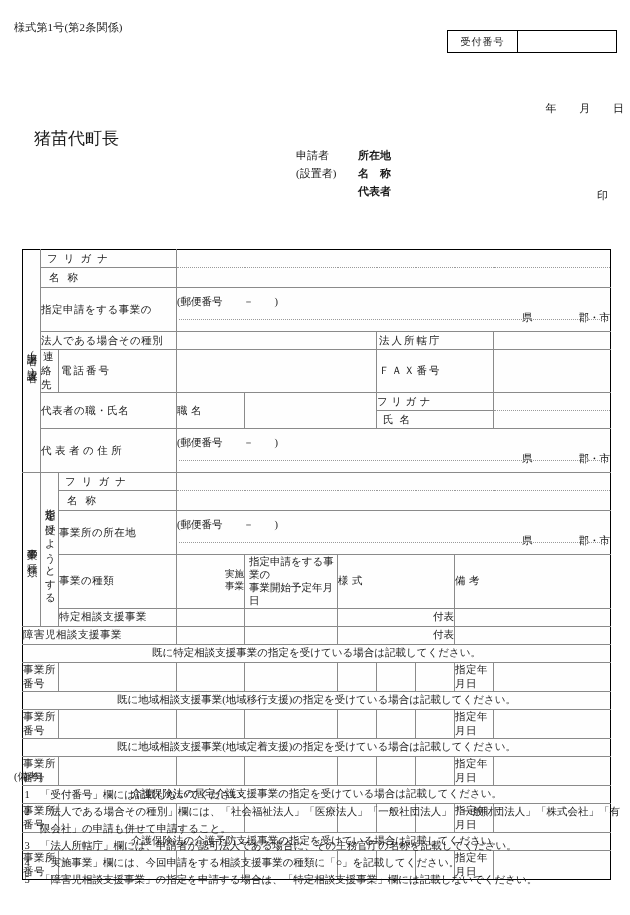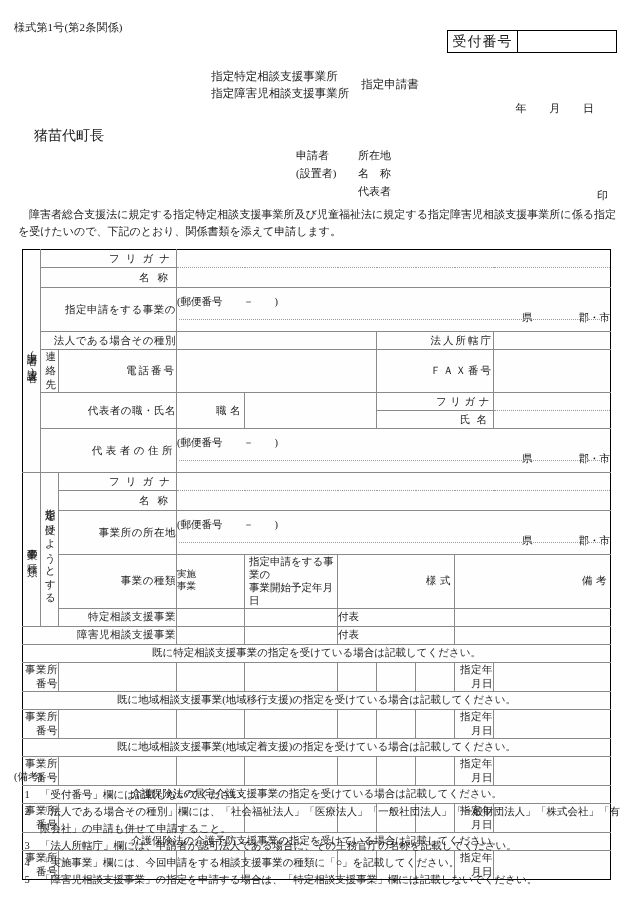--- a/index.html
+++ b/index.html
@@ -38,21 +38,21 @@
     top: 30px;
     display: flex;
     border: 1.4px solid #000;
     height: 21px;
   }
   .receipt-label {
     width: 69px;
     display: flex;
     align-items: center;
     justify-content: center;
-    font-size: 14px;
+    font-size: 10px;
     border-right: 1.4px solid #000;
     letter-spacing: 1px;
   }
   .receipt-value {
     width: 98px;
   }
 
   .title-block {
     position: absolute;
     left: 0;
@@ -68,44 +68,44 @@
     line-height: 1.45;
     font-size: 11.5px;
     margin-right: 12px;
   }
   .title-main {
     font-size: 11.5px;
   }
 
   .date-line {
     position: absolute;
-    right: 36px;
+    right: 6px;
     top: 101px;
     font-size: 11px;
     letter-spacing: 0;
   }
   .date-line span { margin-left: 20px; }
 
   .addressee {
     position: absolute;
     left: 34px;
     top: 127px;
-    font-size: 14px;
+    font-size: 17px;
   }
 
   .applicant-block {
     position: absolute;
     left: 296px;
     top: 147px;
     font-size: 11px;
     line-height: 1.62;
   }
   .ab-row { display: flex; }
   .ab-key { width: 62px; }
-  .ab-val { width: 58px; }
+  .ab-val { width: 58px; font-weight: bold; }
   .seal {
     position: absolute;
     right: 22px;
     top: 188px;
     font-size: 11px;
   }
 
   .lead {
     position: absolute;
     left: 18px;
@@ -131,23 +131,23 @@
     border: 0.8px solid #8a8a8a;
     padding: 0;
     vertical-align: middle;
     background: #fefefe;
   }
   .tbl .outer-l { border-left: 1.4px solid #000; }
   .tbl .outer-r { border-right: 1.4px solid #000; }
   .tbl .outer-t { border-top: 1.4px solid #000; }
   .tbl .outer-b { border-bottom: 1.4px solid #000; }
 
-  .c { text-align: left; }
+  .c { text-align: right; }
   .lbl {
-    text-align: right;
+    text-align: left;
     letter-spacing: .5px;
   }
   .sp3 { letter-spacing: 3.5px; }
   .sp6 { letter-spacing: 6px; text-indent: 6px; }
   .sp8 { letter-spacing: 8px; text-indent: 8px; font-family: Liberation Mono, monospace; }
   .sp2 { letter-spacing: 2px; text-indent: 2px; }
 
   .vert {
     writing-mode: vertical-rl;
     text-orientation: upright;
@@ -221,27 +221,20 @@
 
 <div class="page">
 
   <div class="form-code">様式第1号(第2条関係)</div>
 
   <div class="receipt-box">
     <div class="receipt-label">受付番号</div>
     <div class="receipt-value"></div>
   </div>
 
-  <div class="title-block">
-    <div class="title-stack">
-      <div>指定特定相談支援事業所</div>
-      <div>指定障害児相談支援事業所</div>
-    </div>
-    <div class="title-main">指定申請書</div>
-  </div>
 
   <div class="date-line">
     <span>年</span>
     <span>月</span>
     <span>日</span>
   </div>
 
   <div class="addressee">猪苗代町長</div>
 
   <div class="applicant-block">
@@ -253,21 +246,20 @@
       <div class="ab-key">(設置者)</div>
       <div class="ab-val">名　称</div>
     </div>
     <div class="ab-row">
       <div class="ab-key"></div>
       <div class="ab-val">代表者</div>
     </div>
   </div>
   <div class="seal">印</div>
 
-  <div class="lead">障害者総合支援法に規定する指定特定相談支援事業所及び児童福祉法に規定する指定障害児相談支援事業所に係る指定を受けたいので、下記のとおり、関係書類を添えて申請します。</div>
 
   <table class="tbl">
     <colgroup>
       <col style="width:18px">
       <col style="width:18px">
       <col style="width:118px">
       <col style="width:68px">
       <col style="width:93px">
       <col style="width:39px">
       <col style="width:39px">

